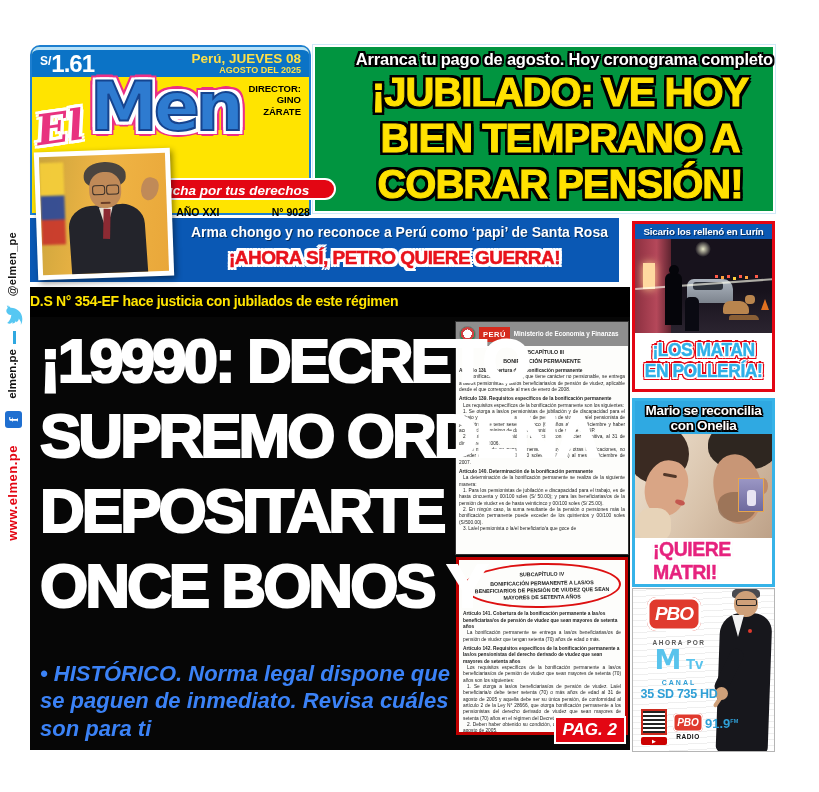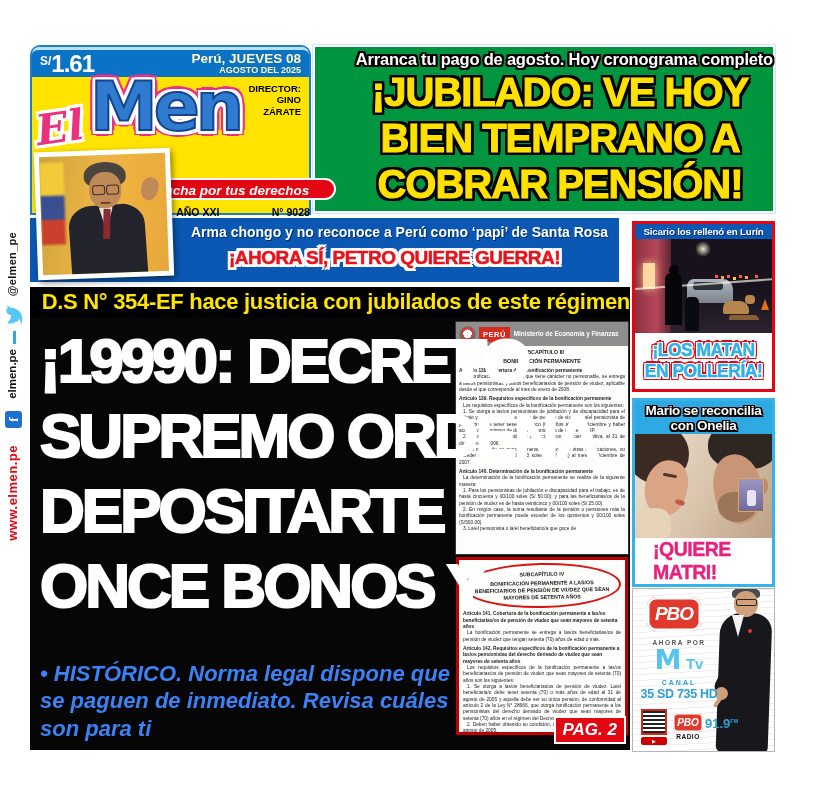--- a/index.html
+++ b/index.html
@@ -20,21 +20,21 @@
   .rail-fbname{left:6px;top:349px;font-size:11.5px;}
   .rail-fbicon{left:5px;top:411px;width:17px;height:17px;background:#1f6fd0;border-radius:3px;color:#fff;font-weight:700;font-size:13px;text-align:center;line-height:17px;transform:rotate(-90deg);font-family:"Liberation Serif",serif;}
   .rail-web{left:5px;top:445px;font-size:13px;color:#e30613;letter-spacing:.5px;}
 
   
   .masthead{left:30px;top:45px;width:281px;height:170px;background:#ffe400;border:2px solid #1d7fd0;border-radius:10px 10px 0 0;box-sizing:border-box;z-index:2;}
   .mast-top{height:30px;background:#0b73c6;border-radius:7px 7px 0 0;border-top:3px solid #b9e2f8;display:flex;justify-content:space-between;align-items:center;padding:0 8px;box-sizing:border-box;}
   .price{display:flex;align-items:flex-start;color:#fff;}
   .price .cur{font-size:12px;font-weight:900;margin-top:2px;}
   .price .amt{font-size:24px;font-weight:900;letter-spacing:-1px;line-height:24px;}
-  .mast-date{text-align:right;color:#fef9c3;line-height:1.05;}
+  .mast-date{text-align:right;color:#fde047;line-height:1.05;}
   .mast-date .d1{font-size:13.5px;font-weight:900;}
   .mast-date .d2{font-size:9px;font-weight:900;}
   .director{position:absolute;right:8px;top:36px;text-align:right;font-size:9.5px;font-weight:900;color:#000;line-height:1.2;}
   .logo-men{position:absolute;left:58px;top:26px;font-family:"DejaVu Sans",sans-serif;font-weight:900;font-size:68px;line-height:68px;color:#2e7bd0;letter-spacing:-4px;-webkit-text-stroke:2px #16448f;
     text-shadow:-3.5px -3.5px 0 #fff,0 -3.5px 0 #fff,3.5px -3.5px 0 #fff,-3.5px 0 0 #fff,3.5px 0 0 #fff,-3.5px 3.5px 0 #fff,0 3.5px 0 #fff,3.5px 3.5px 0 #fff,
     -6px 0 0 #ec2f86,6px 0 0 #ec2f86,0 6px 0 #ec2f86,0 -6px 0 #ec2f86,-5px -5px 0 #ec2f86,5px -5px 0 #ec2f86,-5px 5px 0 #ec2f86,5px 5px 0 #ec2f86;}
   .logo-el{position:absolute;left:4px;top:60px;font-family:"DejaVu Serif",serif;font-style:italic;font-weight:900;font-size:42px;line-height:42px;color:#e8327f;transform:rotate(-8deg);
     text-shadow:-3px -3px 0 #fff,0 -3px 0 #fff,3px -3px 0 #fff,-3px 0 0 #fff,3px 0 0 #fff,-3px 3px 0 #fff,0 3px 0 #fff,3px 3px 0 #fff;}
   .slogan-pill{position:absolute;left:102px;top:131px;width:202px;height:22px;background:#e30613;border:2px solid #fff;border-radius:13px;color:#fff;font-style:italic;font-weight:800;font-size:13.5px;line-height:21px;text-align:center;box-sizing:border-box;}
   .edition{position:absolute;left:118px;top:159px;width:186px;display:flex;justify-content:space-around;font-size:10.5px;font-weight:900;color:#000;}
@@ -57,21 +57,21 @@
   .green-box{left:313px;top:45px;width:462px;height:168px;background:#019540;border:2px solid #fff;box-shadow:0 0 0 1px #cde9f7;box-sizing:border-box;}
   .green-kicker{margin-top:3px;text-align:right;color:#fff;font-size:16.5px;font-weight:800;letter-spacing:-.2px;}
   .green-line{text-align:center;color:#ffe100;font-weight:900;font-size:40px;line-height:46px;letter-spacing:-1px;-webkit-text-stroke:1px #ffe100;}
 
   
   .petro-bar{left:30px;top:218px;width:589px;height:64px;background:#0a58b4;z-index:3;}
   .petro-kicker{padding-left:150px;margin-top:6px;text-align:center;color:#fff;font-size:14px;font-weight:800;text-shadow:1px 1px 0 #022c5e;}
   .petro-head{padding-left:140px;text-align:center;color:#e8131c;font-size:19px;line-height:36px;font-weight:900;letter-spacing:-.5px;-webkit-text-stroke:.5px #e8131c;}
 
   
-  .ds-strip{left:30px;top:287px;width:600px;height:30px;background:#000;color:#ffe400;font-size:22px;font-weight:900;text-align:right;line-height:29px;letter-spacing:-.3px;}
+  .ds-strip{left:30px;top:287px;width:600px;height:30px;background:#000;color:#ffe400;font-size:14px;font-weight:900;text-align:left;line-height:29px;letter-spacing:-.3px;}
 
   
   .main-box{left:30px;top:317px;width:600px;height:433px;background:#060606;}
   .main-headline{position:absolute;left:10px;top:6px;z-index:2;}
   .main-line{font-weight:900;font-size:62px;line-height:75px;color:#fff;letter-spacing:-3px;white-space:nowrap;-webkit-text-stroke:2.2px #fff;}
   .subhead{position:absolute;left:10px;bottom:8px;width:420px;color:#3b82f6;font-size:22px;font-weight:800;font-style:italic;line-height:1.25;z-index:2;}
   .pag-badge{position:absolute;right:4px;bottom:6px;z-index:4;background:#e30613;border:2px solid #fff;color:#fff;font-weight:900;font-style:italic;font-size:17px;padding:2px 7px;}
 
   
   .doc-wrap{position:absolute;right:2px;top:5px;width:172px;z-index:1;}

